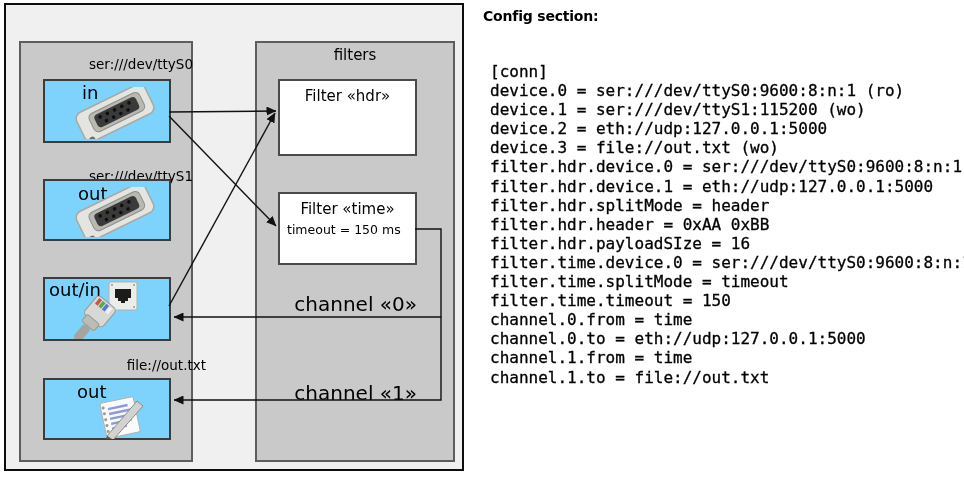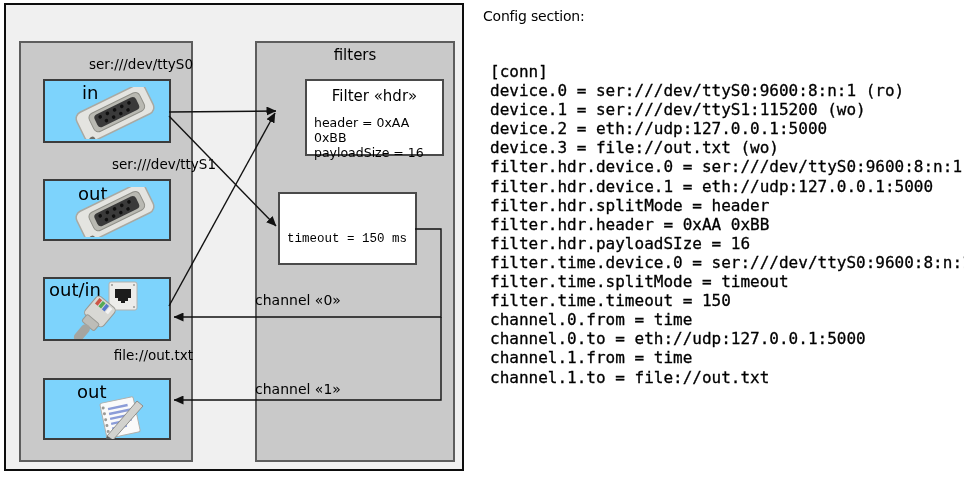--- a/index.html
+++ b/index.html
@@ -16,54 +16,54 @@
   
   .panel{position:absolute;background:#c9c9c9;border:2px solid #5d5d5d;}
   .devices-panel{left:19px;top:41px;width:170px;height:417px;}
   .filters-panel{left:255px;top:41px;width:196px;height:417px;}
   .filters-title{position:absolute;left:255px;top:46px;width:200px;
          text-align:center;font-size:15px;}
 
   
   .dev-label{position:absolute;left:19px;width:174px;text-align:right;font-size:13.5px;white-space:nowrap;}
   .dev-label.l1{top:56px;}
-  .dev-label.l2{top:156px;padding-left:23px;}
+  .dev-label.l2{top:168px;}
   .dev-label.l3{top:258px;font-size:13px;}
-  .dev-label.l4{top:347px;}
+  .dev-label.l4{top:357px;padding-left:13px;}
   .dev-box{position:absolute;left:43px;width:124px;background:#7dd3fc;border:2px solid #3c3c3c;}
   .dev-box.b1{top:79px;height:60px;}
   .dev-box.b2{top:179px;height:58px;}
   .dev-box.b3{top:277px;height:60px;}
   .dev-box.b4{top:378px;height:58px;}
   .dir{position:absolute;font-size:18px;line-height:18px;}
   .b1 .dir{left:37px;top:3px;}
   .b2 .dir{left:33px;top:4px;}
   .b3 .dir{left:4px;top:2px;text-align:right;}
   .b4 .dir{left:32px;top:3px;}
   .icon-abs{position:absolute;}
 
   
   .filter-box{position:absolute;left:278px;width:135px;background:#ffffff;border:2px solid #4a4a4a;}
-  .filter-box.f1{top:79px;height:73px;margin-left:27px;}
+  .filter-box.f1{top:79px;height:73px;}
   .filter-box.f2{top:192px;height:69px;}
   .filter-title{margin-top:6px;text-align:center;font-size:15px;}
   .filter-props{position:absolute;left:7px;font-size:12.5px;line-height:15px;white-space:pre-line;}
   .f1 .filter-props{top:34px;}
-  .f2 .filter-props{top:38px;font-family:Liberation Mono, monospace;}
-
-  
-  .channel-label{position:absolute;left:255px;width:162px;text-align:left;font-size:14px;}
+  .f2 .filter-props{top:28px;}
+
+  
+  .channel-label{position:absolute;left:255px;width:162px;text-align:right;font-size:20px;}
   .channel-label.c0{top:292px;}
   .channel-label.c1{top:381px;}
 
   
   svg.arrows{position:absolute;left:0;top:0;pointer-events:none;}
 
   
-  .config-heading{position:absolute;left:483px;top:8px;font-size:14px;font-weight:normal;letter-spacing:-0.2px;}
+  .config-heading{position:absolute;left:483px;top:8px;font-size:14px;font-weight:bold;letter-spacing:-0.2px;}
   .config-text{position:absolute;left:482px;top:54px;margin:8px;
          font-family:"DejaVu Sans Mono",monospace;font-size:16px;line-height:19.1px;
          letter-spacing:0;-webkit-text-stroke:0.3px #000;}
 </style>
 </head>
 <body>
 
 <div class="stage">
 
   <div class="outer"></div>
@@ -168,24 +168,23 @@
       </g>
       <g>
         <polygon points="14,41 44,6 50,11 20,45" fill="#d2d2ce" stroke="#8d8d89" stroke-width="1"></polygon>
         <polygon points="14,41 20,45 12,46" fill="#555"></polygon>
       </g>
     </svg>
   </div>
 
   <div class="filter-box f1">
     <div class="filter-title">Filter «hdr»</div>
-    <div class="filter-props">header = 0xAA 0xBB
-payloadSize = 16</div>
   </div>
   <div class="filter-box f2">
+    <div class="filter-title">Filter «time»</div>
     <div class="filter-props">timeout = 150 ms</div>
   </div>
 
   <div class="channel-label c0">channel «0»</div>
   <div class="channel-label c1">channel «1»</div>
 
   <svg class="arrows" width="964" height="484" viewBox="0 0 964 484">
     <defs>
       <marker id="arr" viewBox="0 0 10 9" refX="9.5" refY="4.5" markerWidth="10" markerHeight="9" markerUnits="userSpaceOnUse" orient="auto-start-reverse">
         <path d="M0,0 L10,4.5 L0,9 z" fill="#111"></path>

